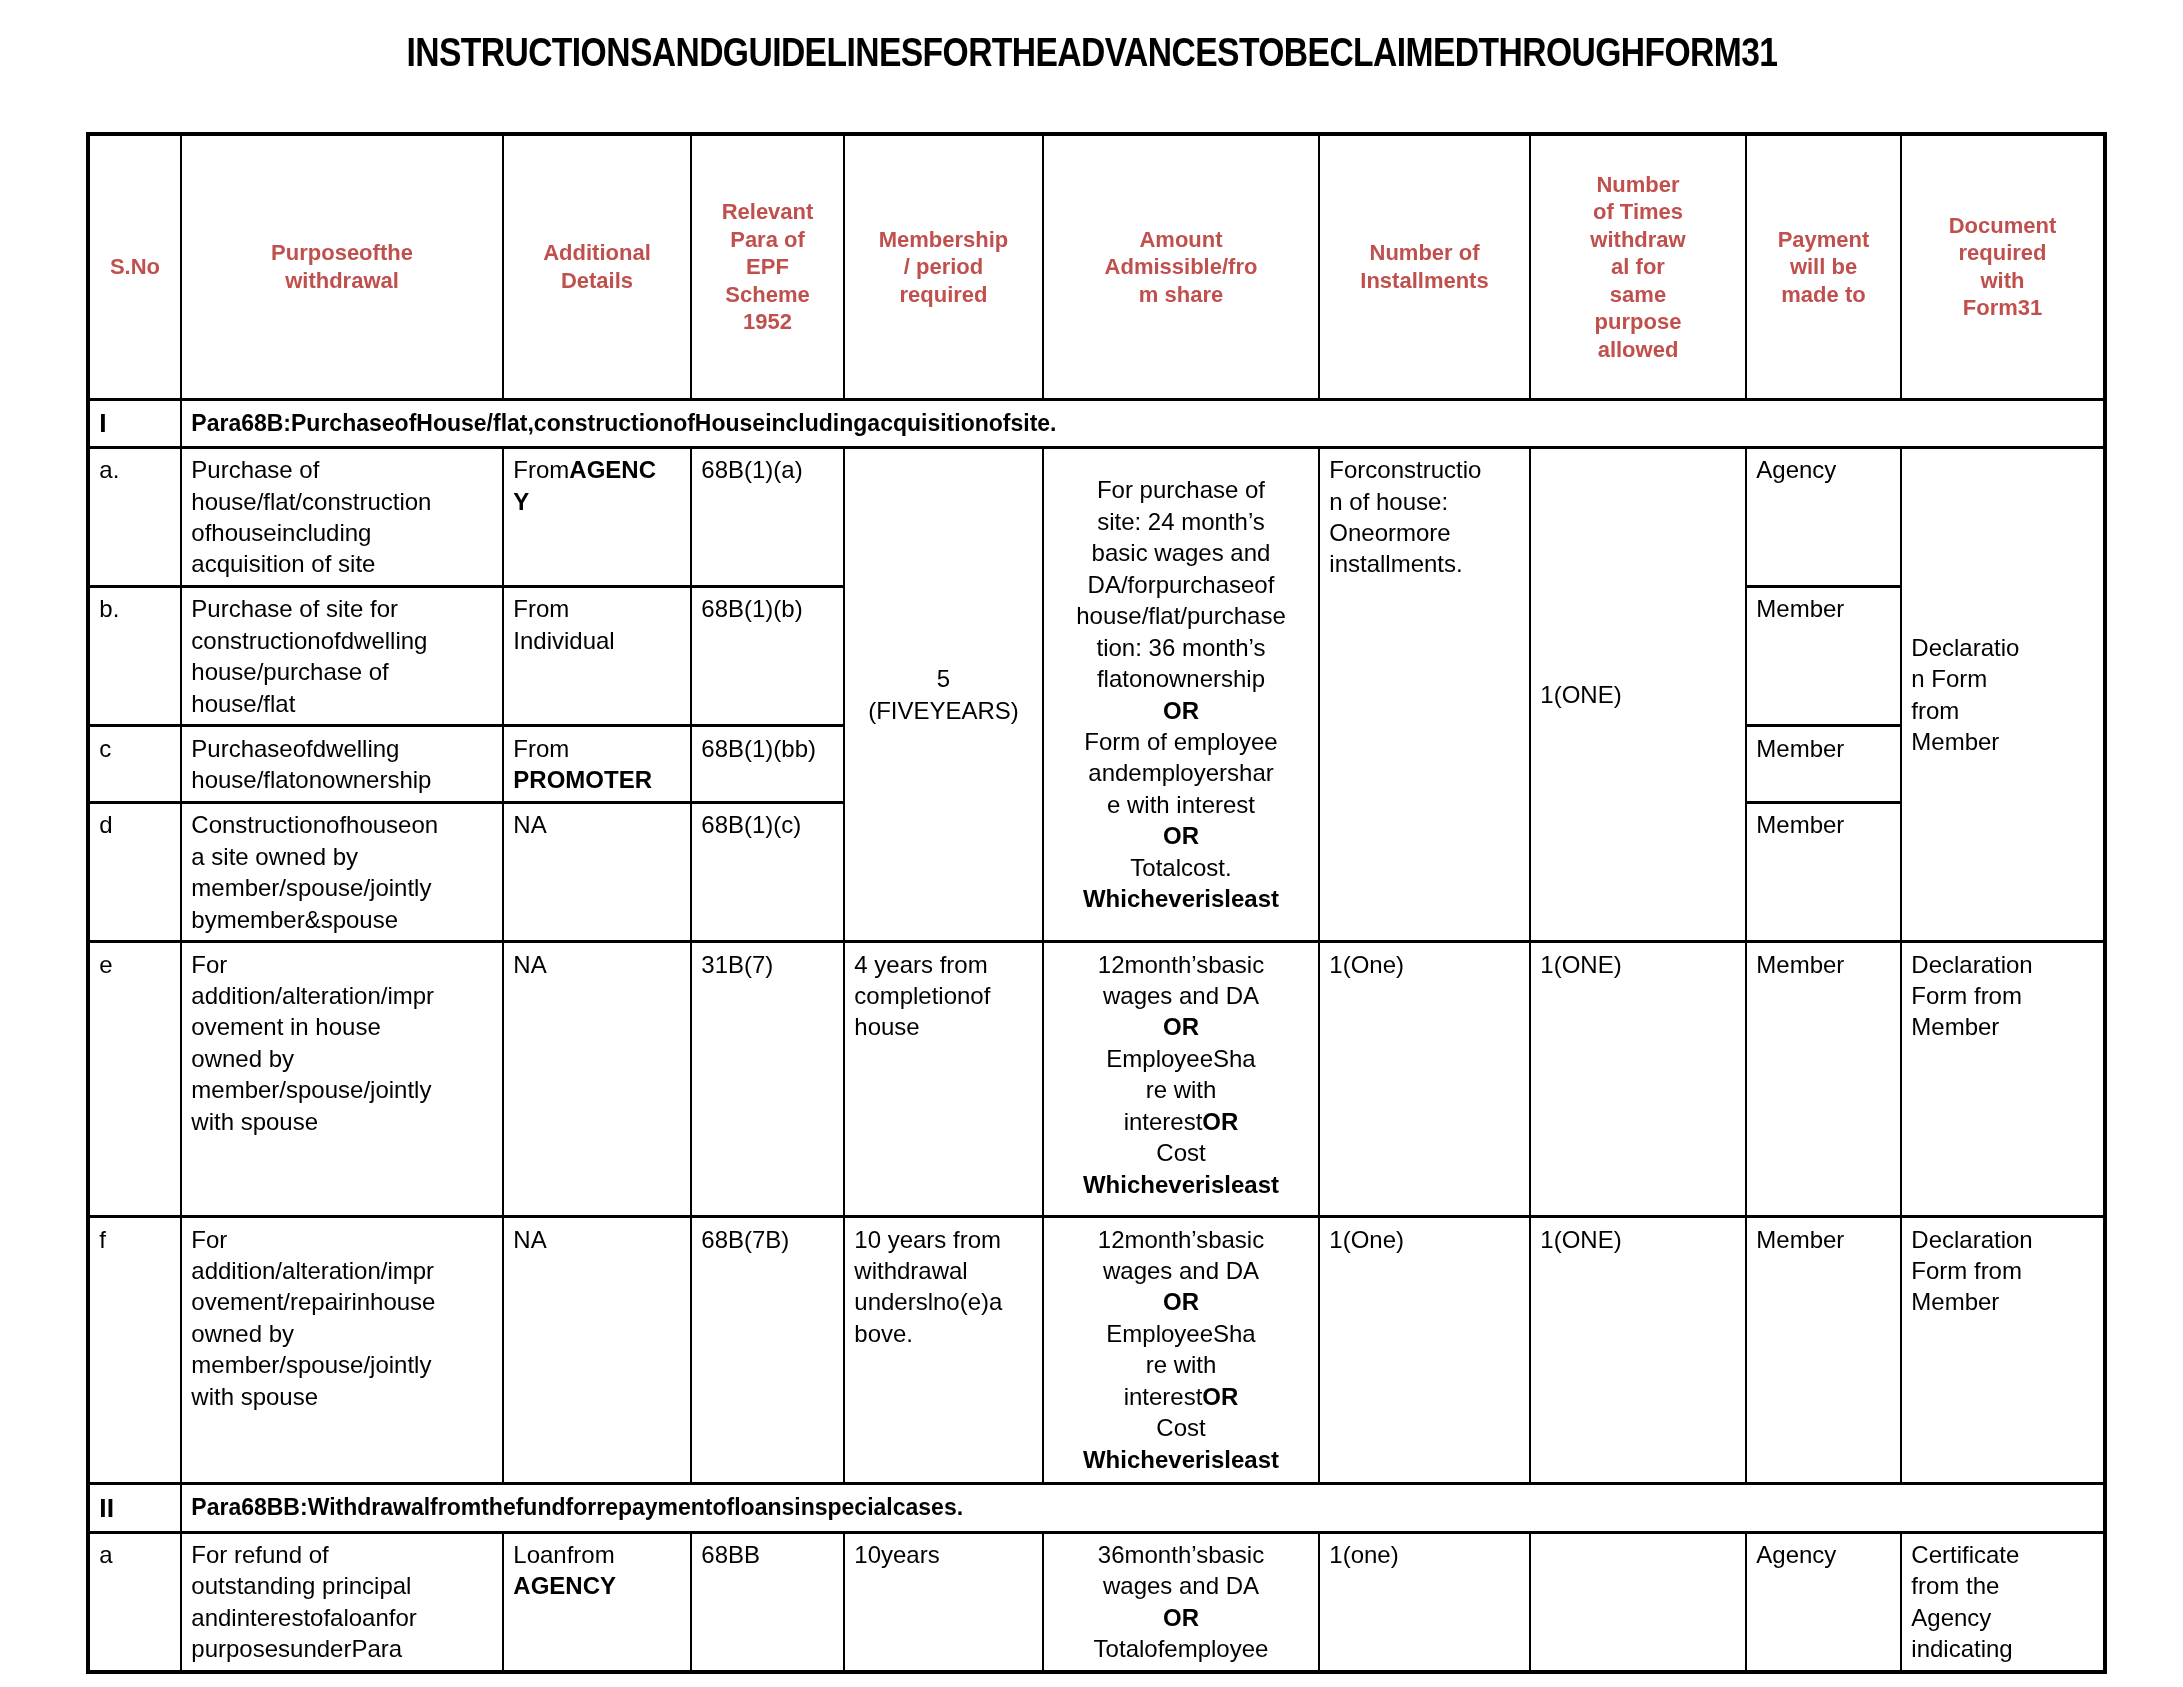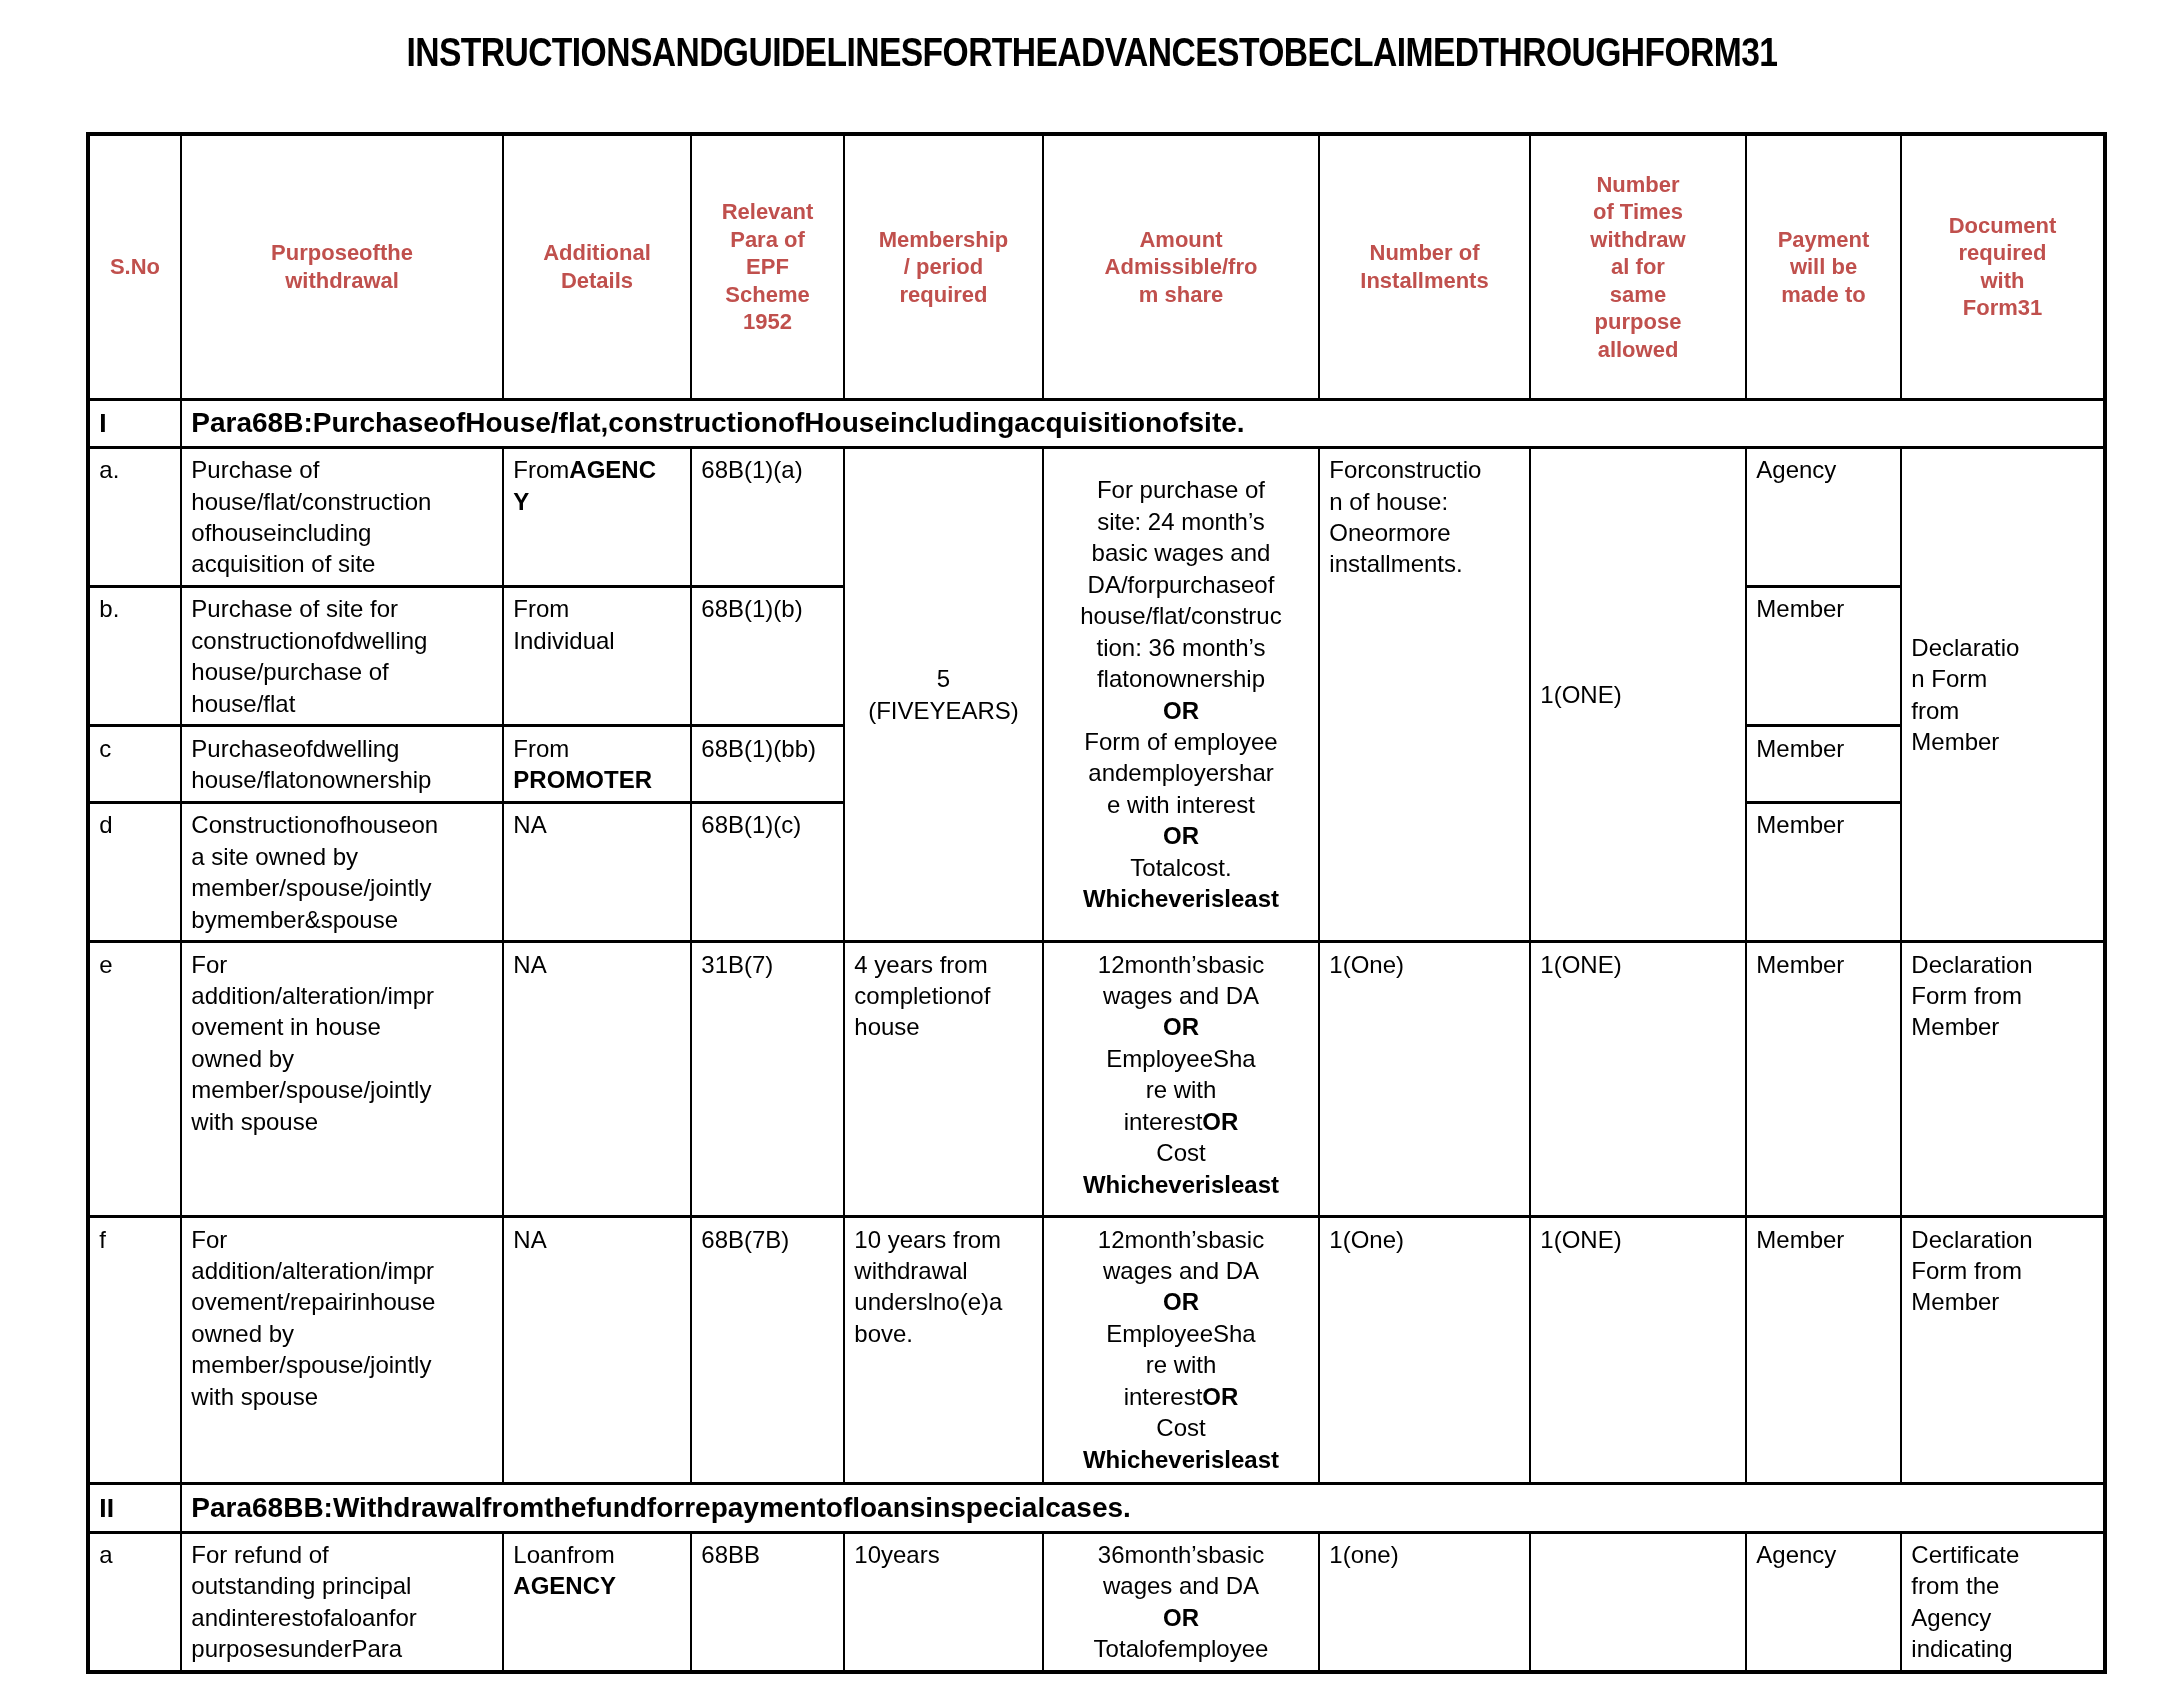--- a/index.html
+++ b/index.html
@@ -58,21 +58,21 @@
     line-height:1.25;
     white-space:pre-line;
   }
   .pre{white-space:pre-line;}
   .mid{vertical-align:middle;}
   .cen{text-align:center;}
   .b{font-weight:bold;}
   .amt{padding:5.3px 5.3px;text-align:center;}
   .ln{display:block;}
   .sec-no{font-weight:bold;font-size:26.5px;vertical-align:middle;}
-  .sec-title{font-weight:bold;font-size:28px;vertical-align:middle;line-height:1.1;}
+  .sec-title{font-weight:bold;font-size:23px;vertical-align:middle;line-height:1.1;}
   tr.h-head{height:265px;}
   tr.h-sec{height:38px;}
   tr.h-a{height:130px;}
   tr.h-b{height:137px;}
   tr.h-c{height:76px;}
   tr.h-d{height:134px;}
   tr.h-e{height:275px;}
   tr.h-f{height:267px;}
   tr.h-g{height:126px;}
 </style>
@@ -148,21 +148,21 @@
 acquisition of site</td>
       <td><span>From</span><span class="b">AGENC</span><br><span class="b">Y</span></td>
       <td class="pre">68B(1)(a)</td>
       <td rowspan="4" class="pre mid cen">5
 (FIVEYEARS)</td>
       <td rowspan="4" class="amt mid">
         <span class="ln">For purchase of</span>
         <span class="ln">site: 24 month’s</span>
         <span class="ln">basic wages and</span>
         <span class="ln">DA/forpurchaseof</span>
-        <span class="ln">house/flat/construc</span>
+        <span class="ln">house/flat/purchase</span>
         <span class="ln">tion: 36 month’s</span>
         <span class="ln">flatonownership</span>
         <span class="ln b">OR</span>
         <span class="ln">Form of employee</span>
         <span class="ln">andemployershar</span>
         <span class="ln">e with interest</span>
         <span class="ln b">OR</span>
         <span class="ln">Totalcost.</span>
         <span class="ln b">Whicheverisleast</span>
       </td>

